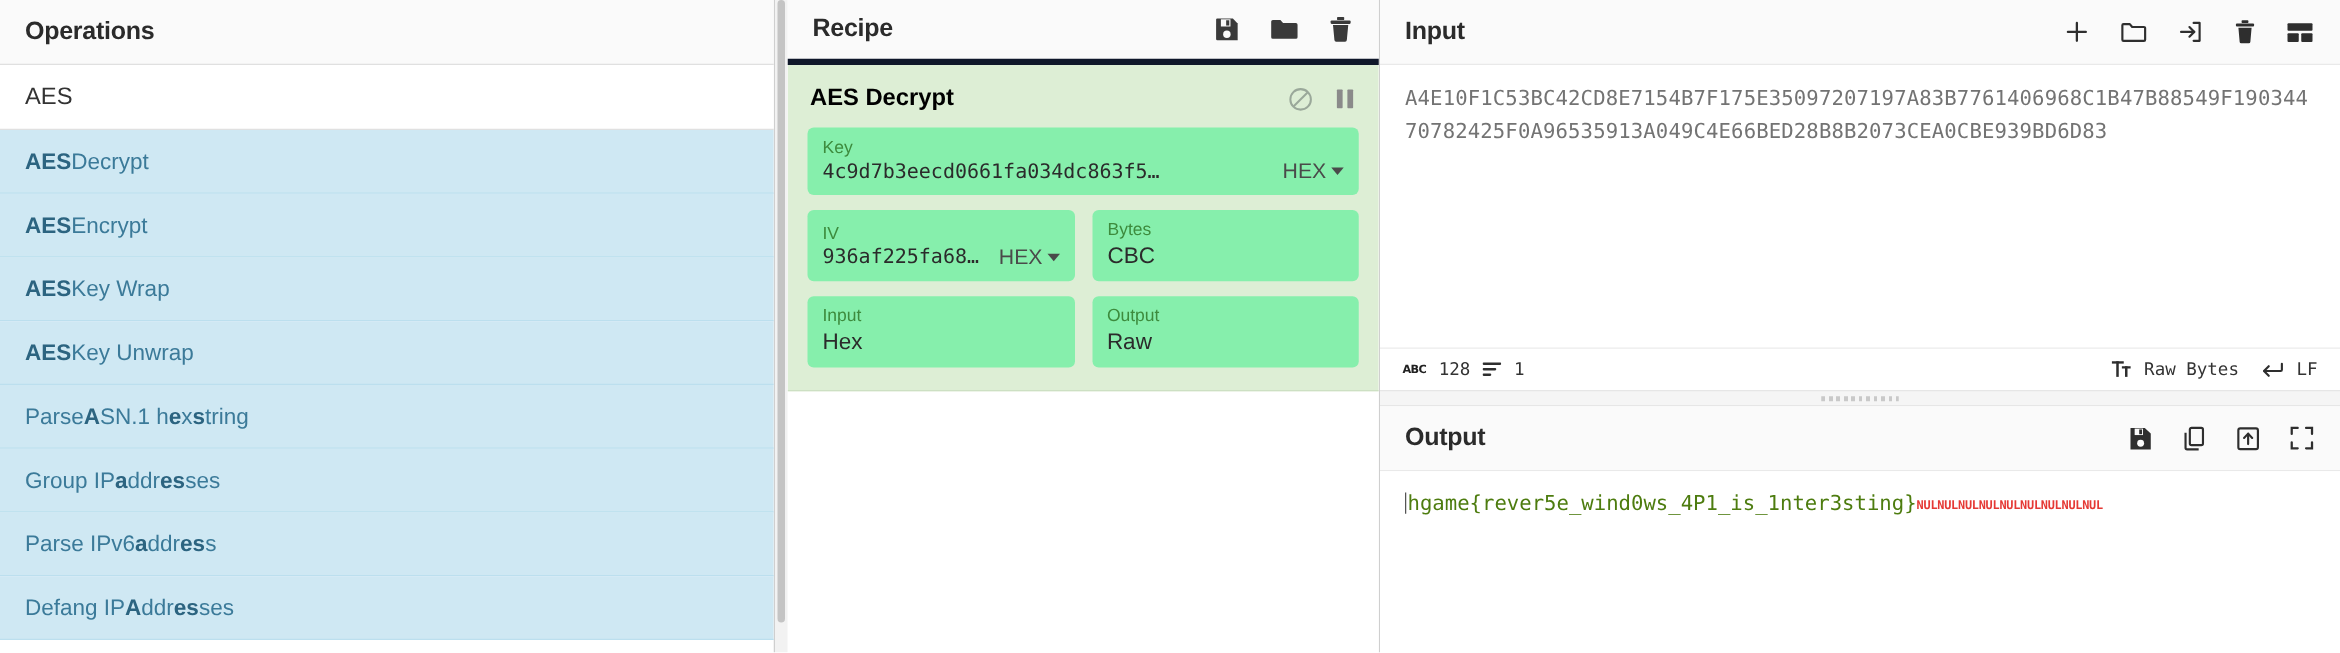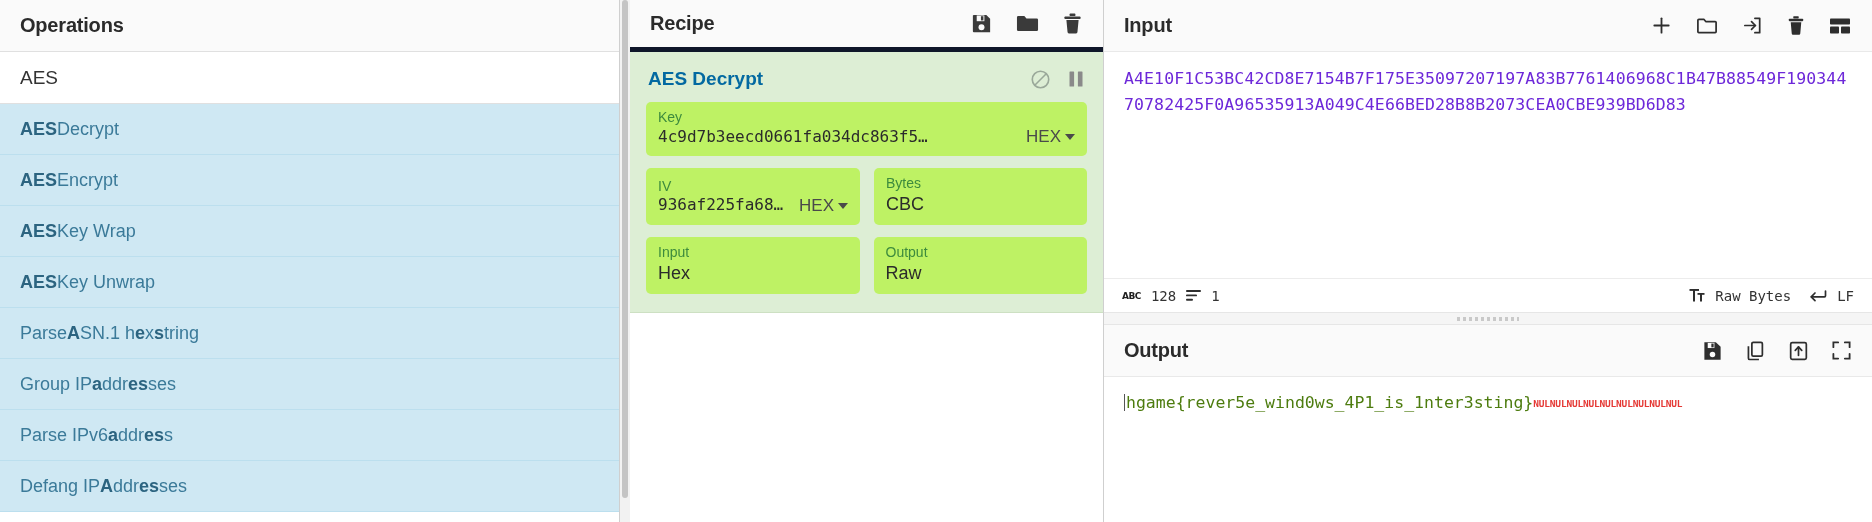--- a/index.html
+++ b/index.html
@@ -90,26 +90,26 @@
   .op-card {
     background: #ddeed5;
     border-bottom: 1px solid #cde0c3;
     padding: 10px 16px 16px 16px;
   }
   .op-card-head {
     display: flex; align-items: center; justify-content: space-between;
     padding: 6px 2px 12px 2px;
   }
   .op-card-title {
-    font-size: 19px; font-weight: bold; color: #0369a1;
+    font-size: 19px; font-weight: bold; color: #000000;
   }
   .op-head-icons { display: flex; align-items: center; gap: 16px; }
   .arg-row { display: flex; gap: 14px; margin-bottom: 12px; }
   .arg-field {
-    background: #bef264; border-radius: 5px;
+    background: #86efac; border-radius: 5px;
     padding: 7px 12px 9px 12px;
     display: flex; align-items: flex-end; justify-content: space-between;
     min-height: 54px;
   }
   .arg-field.full { flex: 1; }
   .arg-labels { display: flex; flex-direction: column; min-width: 0; }
   .arg-label {
     font-size: 14px; color: #3d8b3d; line-height: 1.25;
   }
   .arg-value {
@@ -145,21 +145,21 @@
   }
   .input-area {
     flex: 0 0 226px;
     padding: 14px 20px 0 20px;
     background: #fff;
     overflow: hidden;
   }
   .hex-text {
     font-family: "DejaVu Sans Mono", monospace;
     font-size: 16.5px; line-height: 1.55;
-    color: #6d28d9; word-break: break-all;
+    color: #737373; word-break: break-all;
     letter-spacing: 0.1px;
   }
   .io-status-bar {
     height: 34px; flex: 0 0 34px;
     display: flex; align-items: center; justify-content: space-between;
     padding: 0 18px;
     border-top: 1px solid #ececec;
     background: #fff;
   }
   .status-left, .status-right { display: flex; align-items: center; gap: 10px; }

